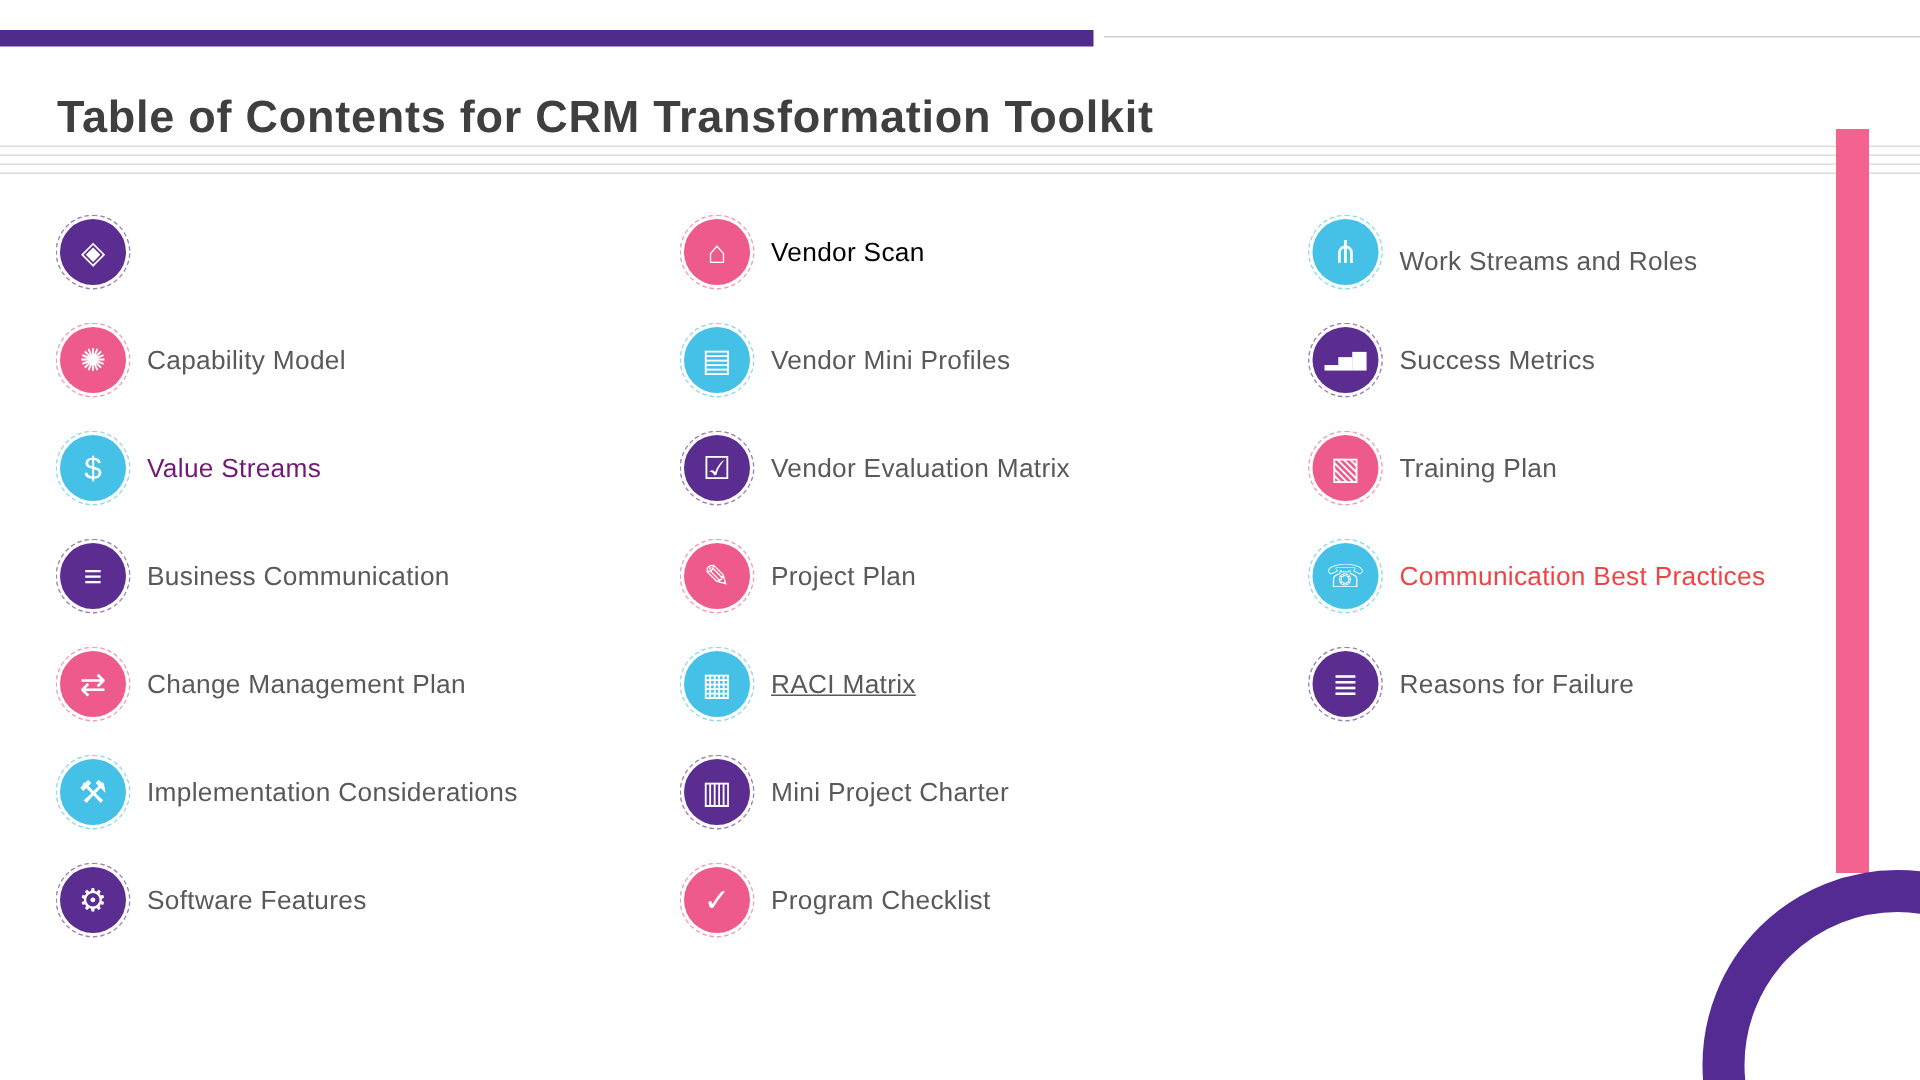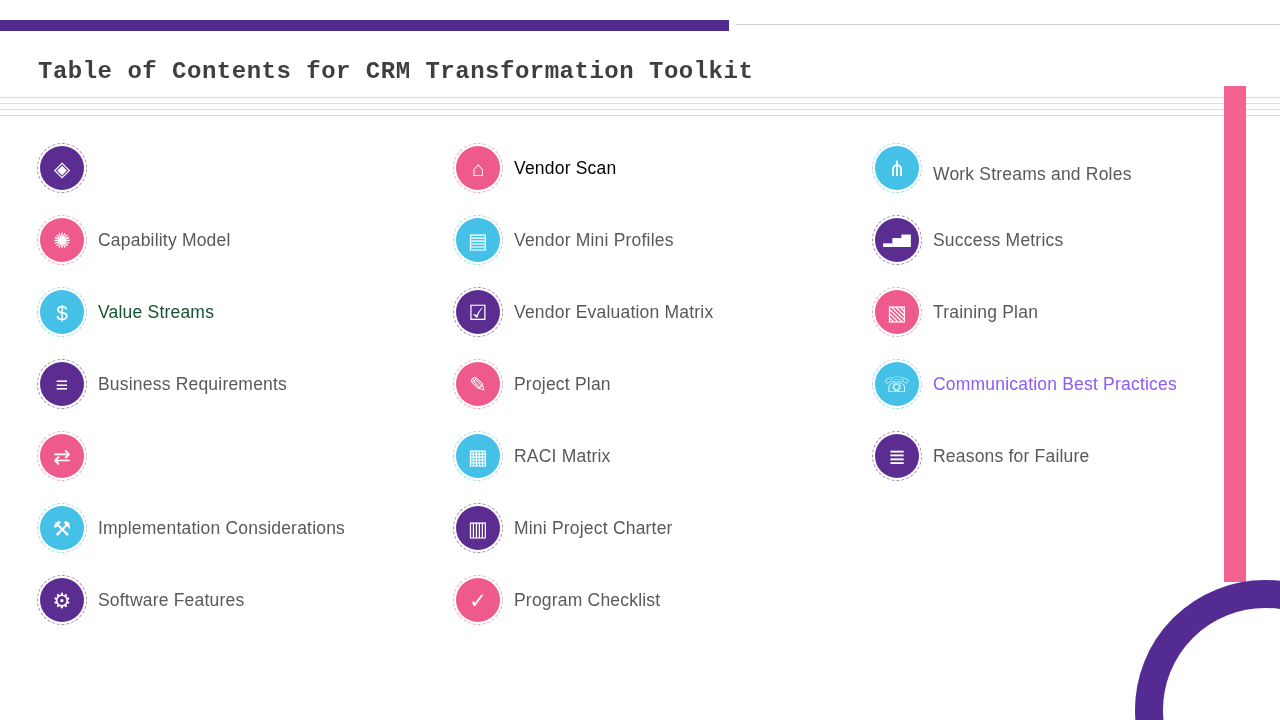--- a/index.html
+++ b/index.html
@@ -6,22 +6,22 @@
   body{
     width:1280px;height:720px;position:relative;overflow:hidden;
     background:#ffffff;
     font-family:"Liberation Sans", sans-serif;
   }
   
   .top-bar{position:absolute;left:0;top:20px;width:729px;height:11px;}
   .top-right-line{position:absolute;left:736px;right:0;top:24px;height:1px;background:#cfcfcf;}
   .page-title{
     position:absolute;left:38px;top:42px;
-    font-size:24px;font-weight:bold;letter-spacing:.5px;
-    color:#3f3f3f;white-space:nowrap;font-family:Liberation Mono, monospace;
+    font-size:30px;font-weight:bold;letter-spacing:.5px;
+    color:#3f3f3f;white-space:nowrap;
   }
   .rule{position:absolute;left:0;width:1280px;height:1px;background:#dcdcdc;}
   .rule.r1{top:97px;}
   .rule.r2{top:103px;}
   .rule.r3{top:109px;}
   .rule.r4{top:115px;}
   
   .side-bar{position:absolute;top:86px;width:22px;height:496px;z-index:1;}
   .ring-svg{position:absolute;left:0;top:0;width:1280px;height:720px;z-index:2;pointer-events:none;}
   
@@ -65,32 +65,33 @@
     <div class="toc-item">
       <span class="badge" style="background: rgb(238, 90, 140); outline: rgba(238, 90, 140, 0.6) dashed 1px; outline-offset: 2px;">
         <span class="glyph">✺</span>
       </span>
       <span class="label" style="color: rgb(89, 89, 89); text-align: right;">Capability Model</span>
     </div>
     <div class="toc-item">
       <span class="badge" style="background: rgb(69, 193, 232); outline: rgba(69, 193, 232, 0.6) dashed 1px; outline-offset: 2px;">
         <span class="glyph">$</span>
       </span>
-      <span class="label" style="color: #14532d;">Value Streams</span>
+      <span class="label" style="color: #701a75;">Value Streams</span>
     </div>
     <div class="toc-item">
       <span class="badge" style="background: rgb(91, 45, 144); outline: rgba(91, 45, 144, 0.6) dashed 1px; outline-offset: 2px;">
         <span class="glyph">≡</span>
       </span>
-      <span class="label" style="color: rgb(89, 89, 89);">Business Requirements</span>
+      <span class="label" style="color: rgb(89, 89, 89);">Business Communication</span>
     </div>
     <div class="toc-item">
       <span class="badge" style="background: rgb(238, 90, 140); outline: rgba(238, 90, 140, 0.6) dashed 1px; outline-offset: 2px;">
         <span class="glyph">⇄</span>
       </span>
+      <span class="label" style="color: rgb(89, 89, 89);">Change Management Plan</span>
     </div>
     <div class="toc-item">
       <span class="badge" style="background: rgb(69, 193, 232); outline: rgba(69, 193, 232, 0.6) dashed 1px; outline-offset: 2px;">
         <span class="glyph">⚒</span>
       </span>
       <span class="label" style="color: rgb(89, 89, 89);">Implementation Considerations</span>
     </div>
     <div class="toc-item">
       <span class="badge" style="background: rgb(91, 45, 144); outline: rgba(91, 45, 144, 0.6) dashed 1px; outline-offset: 2px;">
         <span class="glyph">⚙</span>
@@ -120,21 +121,21 @@
     <div class="toc-item">
       <span class="badge" style="background: rgb(238, 90, 140); outline: rgba(238, 90, 140, 0.6) dashed 1px; outline-offset: 2px;">
         <span class="glyph">✎</span>
       </span>
       <span class="label" style="color: rgb(89, 89, 89); text-align: center;">Project Plan</span>
     </div>
     <div class="toc-item">
       <span class="badge" style="background: rgb(69, 193, 232); outline: rgba(69, 193, 232, 0.6) dashed 1px; outline-offset: 2px;">
         <span class="glyph">▦</span>
       </span>
-      <span class="label" style="color: rgb(89, 89, 89);">RACI Matrix</span>
+      <span class="label" style="color: rgb(89, 89, 89); text-decoration: underline;">RACI Matrix</span>
     </div>
     <div class="toc-item">
       <span class="badge" style="background: rgb(91, 45, 144); outline: rgba(91, 45, 144, 0.6) dashed 1px; outline-offset: 2px;">
         <span class="glyph">▥</span>
       </span>
       <span class="label" style="color: rgb(89, 89, 89);">Mini Project Charter</span>
     </div>
     <div class="toc-item">
       <span class="badge" style="background: rgb(238, 90, 140); outline: rgba(238, 90, 140, 0.6) dashed 1px; outline-offset: 2px;">
         <span class="glyph">✓</span>
@@ -158,21 +159,21 @@
     <div class="toc-item">
       <span class="badge" style="background: rgb(238, 90, 140); outline: rgba(238, 90, 140, 0.6) dashed 1px; outline-offset: 2px;">
         <span class="glyph">▧</span>
       </span>
       <span class="label" style="color: rgb(89, 89, 89);">Training Plan</span>
     </div>
     <div class="toc-item">
       <span class="badge" style="background: rgb(69, 193, 232); outline: rgba(69, 193, 232, 0.6) dashed 1px; outline-offset: 2px;">
         <span class="glyph">☏</span>
       </span>
-      <span class="label" style="color: #8b5cf6;">Communication Best Practices</span>
+      <span class="label" style="color: #ef4444;">Communication Best Practices</span>
     </div>
     <div class="toc-item">
       <span class="badge" style="background: rgb(91, 45, 144); outline: rgba(91, 45, 144, 0.6) dashed 1px; outline-offset: 2px;">
         <span class="glyph">≣</span>
       </span>
       <span class="label" style="color: rgb(89, 89, 89);">Reasons for Failure</span>
     </div>
   </div>
 
 </body></html>

